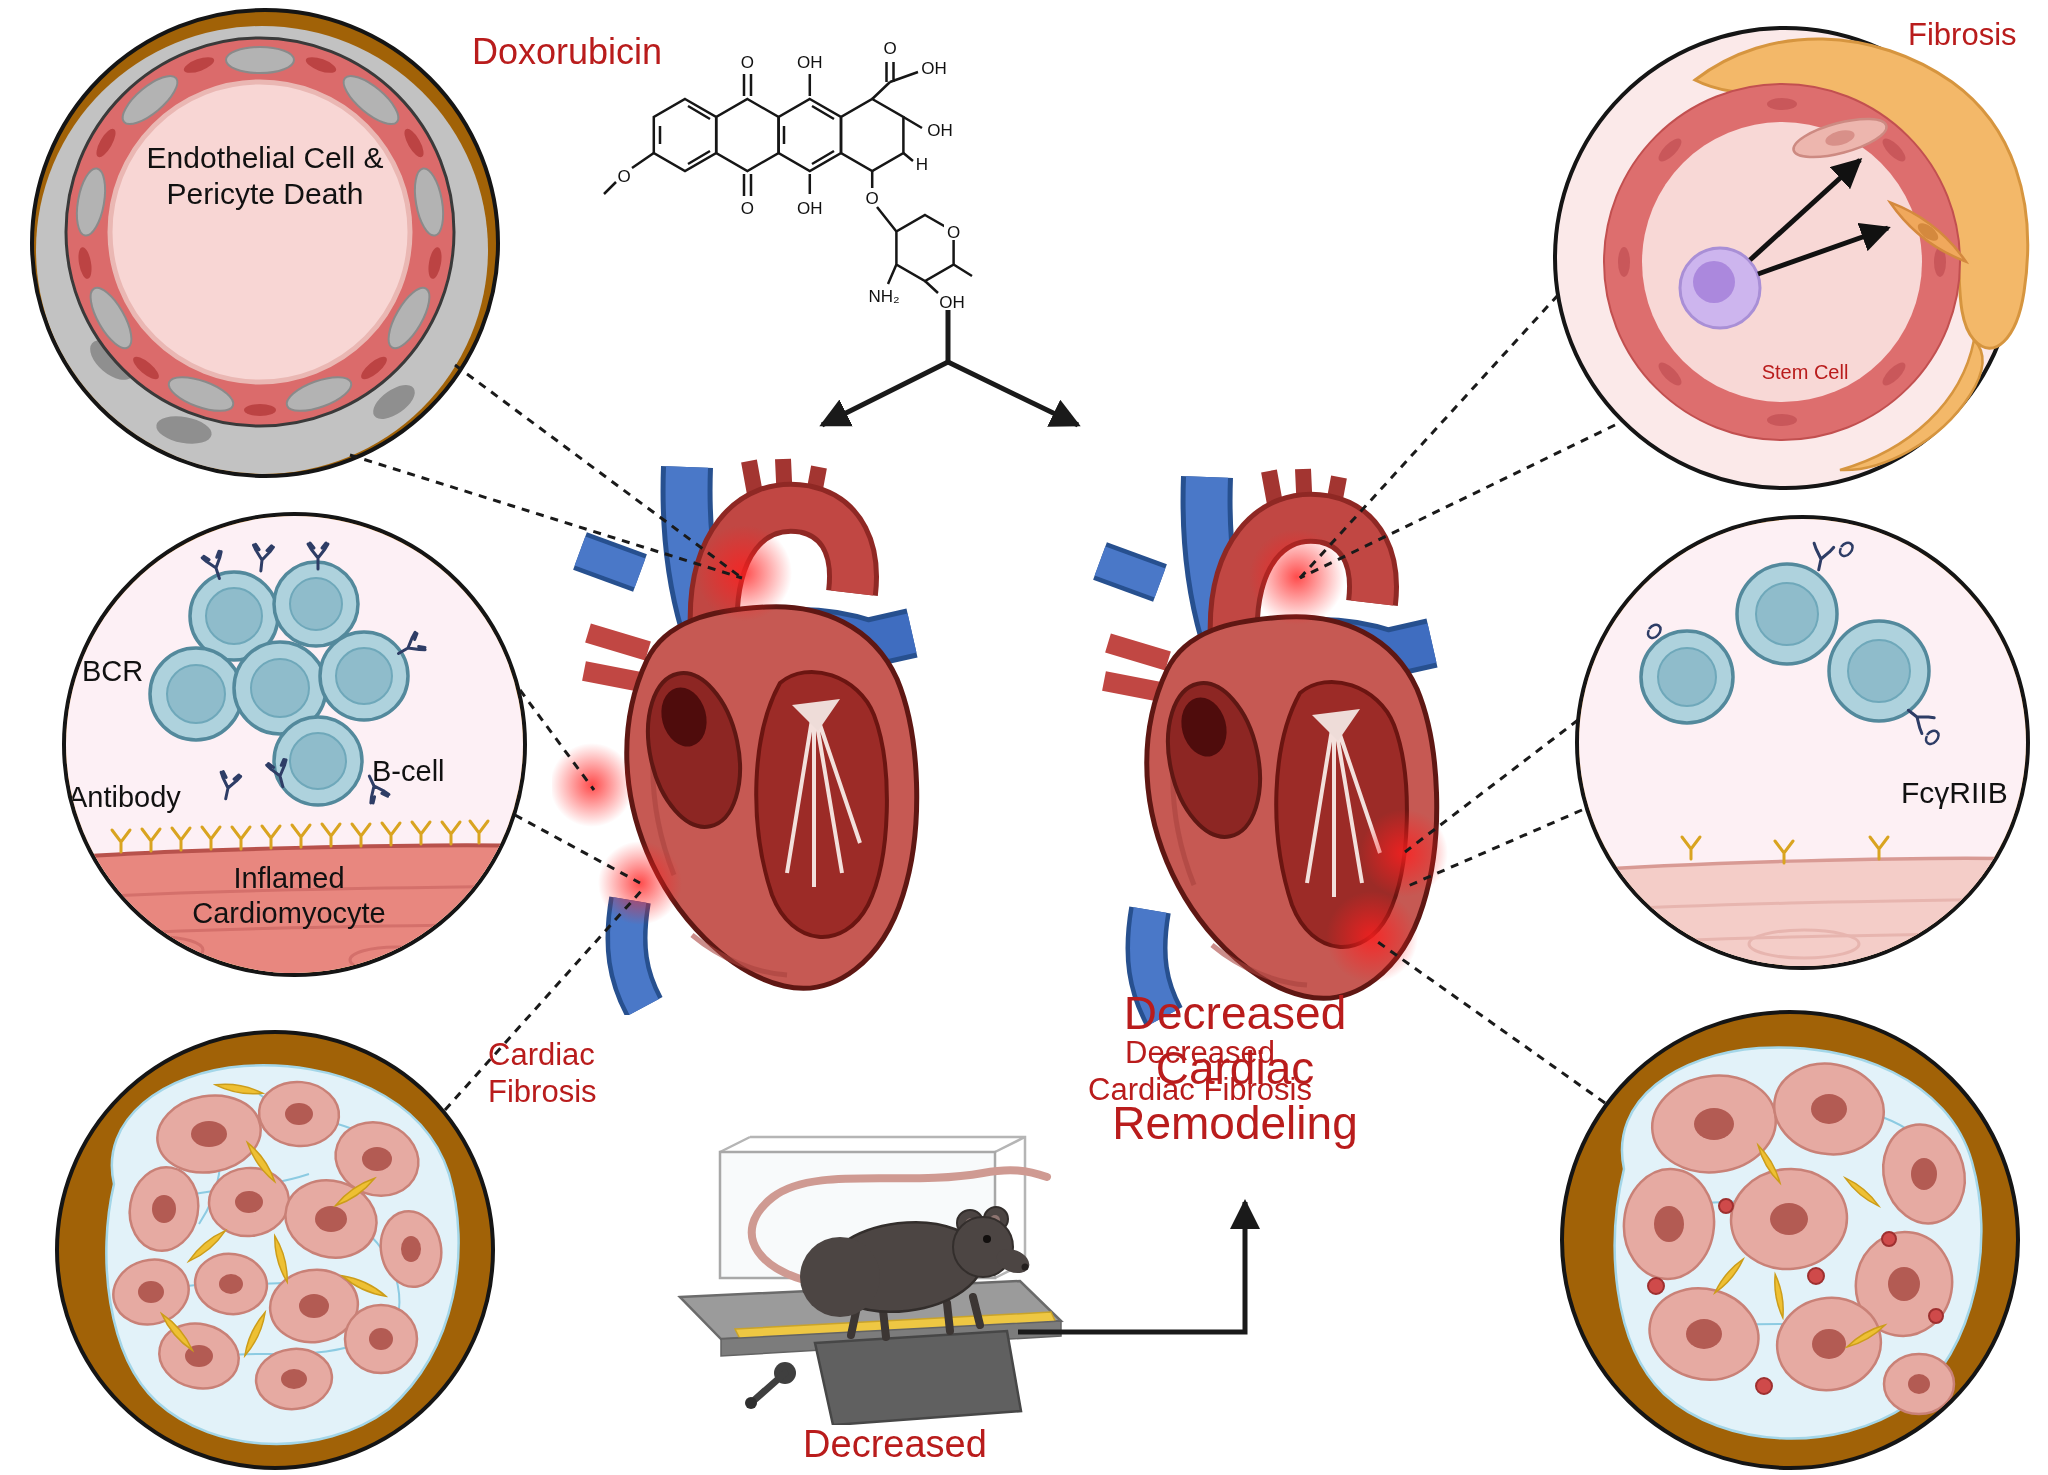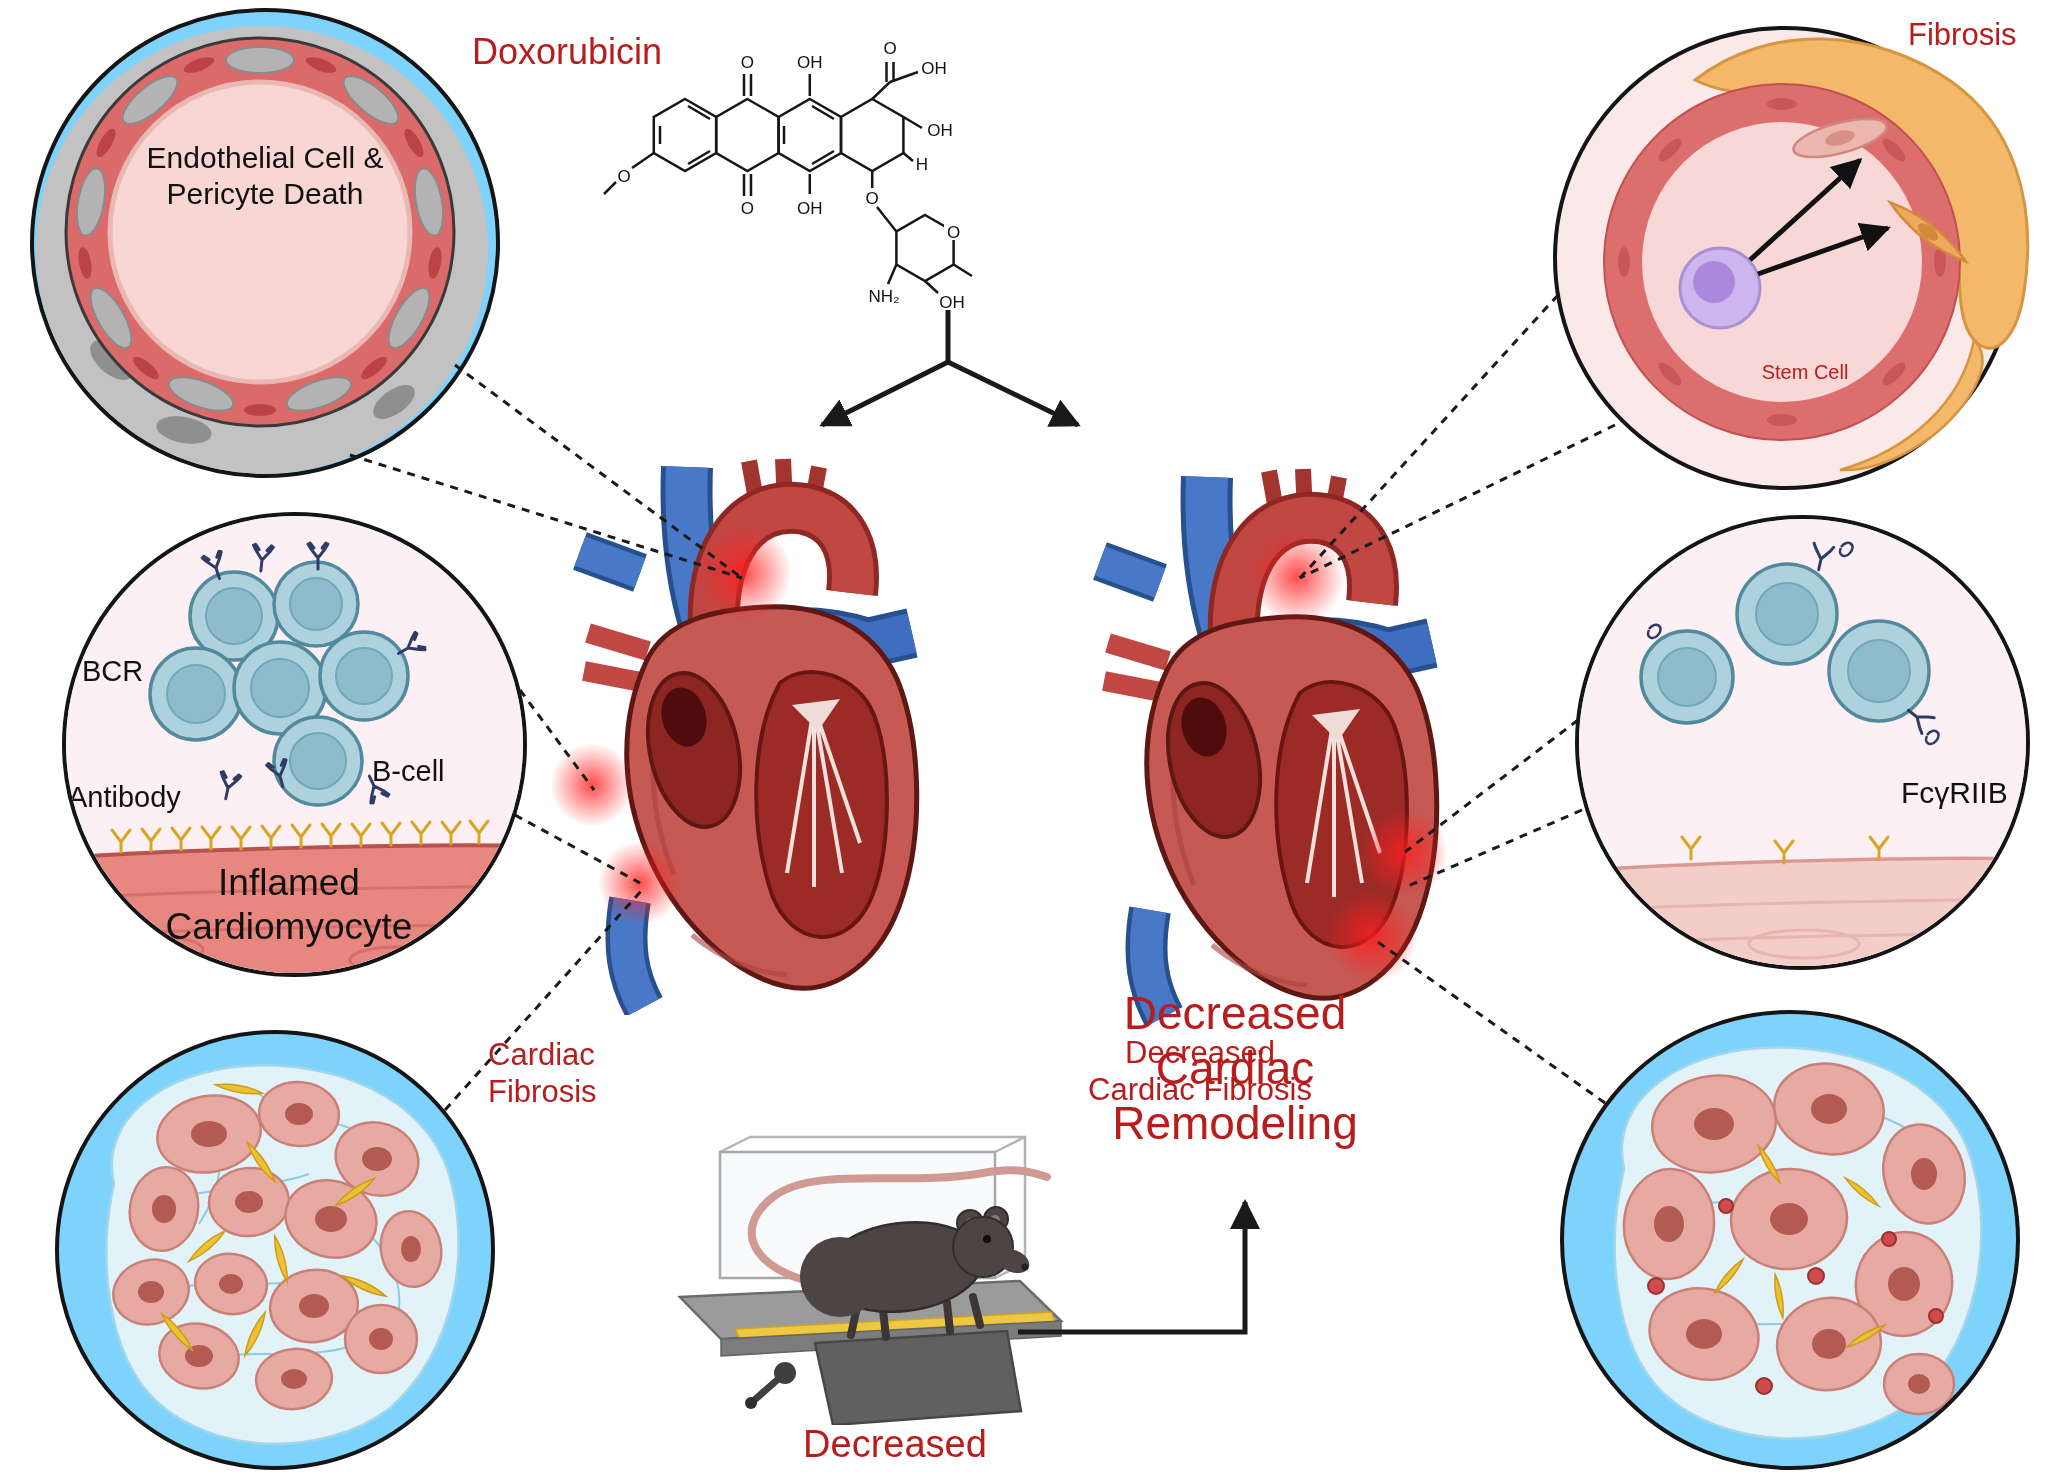--- a/index.html
+++ b/index.html
@@ -1,18 +1,18 @@
 <!DOCTYPE html>
 <html><head>
 <meta charset="utf-8">
 <style>
   * { margin:0; padding:0; box-sizing:border-box; }
   html,body { background:#ffffff; font-family:"Liberation Sans", sans-serif; color:#111; }
   .canvas { position:relative; width:2048px; height:1475px; background:#fff; overflow:hidden; }
-  .circle-panel { position:absolute; border:4px solid #151515; border-radius:50%; overflow:hidden; background:#7dd3fc; z-index:1; }
+  .circle-panel { position:absolute; border:4px solid #151515; border-radius:50%; overflow:hidden; background:#a16207; z-index:1; }
   .circle-panel svg { display:block; width:100%; height:100%; }
   svg.layer { position:absolute; z-index:2; }
   svg.overlay { position:absolute; left:0; top:0; z-index:3; pointer-events:none; }
   .lbl { position:absolute; color:#b91c1c; white-space:pre-line; line-height:1.2; z-index:4; }
   .center { text-align:center; }
   .plabel { position:absolute; color:#111; white-space:pre-line; line-height:1.2; z-index:4; }
 </style>
 </head>
 <body>
 
@@ -118,21 +118,21 @@
         <use href="#nabA" transform="translate(308,270) rotate(155)"></use>
       </g>
       <g>
         <use href="#nabA" transform="translate(162,272) rotate(12)"></use>
         <use href="#nabA" transform="translate(214,260) rotate(-15)"></use>
       </g>
     </svg>
     <div class="plabel" style="left:16px; top:138px; font-size:29px;">BCR</div>
     <div class="plabel" style="left:2px; top:264px; font-size:29px;">Antibody</div>
     <div class="plabel" style="left:306px; top:238px; font-size:29px;">B-cell</div>
-    <div class="plabel center" style="left:73px; top:345px; width:300px; font-size:37px;">Inflamed
+    <div class="plabel center" style="left:73px; top:345px; width:300px; font-size:29px;">Inflamed
 Cardiomyocyte</div>
   </div>
 
   <div class="circle-panel" style="left:55px; top:1030px; width:440px; height:440px;">
     <svg viewBox="0 0 432 432">
       <defs>
           <g id="yspA">
             <path d="M-24,0 Q0,-7 24,0 Q0,7 -24,0 Z" fill="#eec033" stroke="#cc9d1a" stroke-width="1.5"></path>
           </g>
         </defs>

